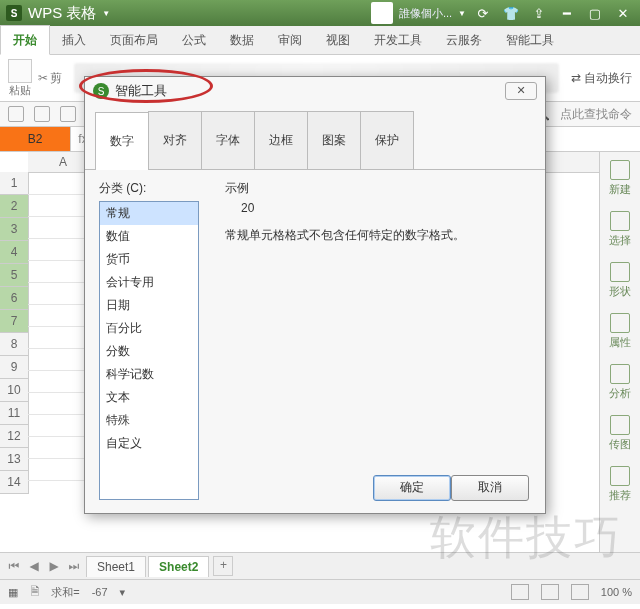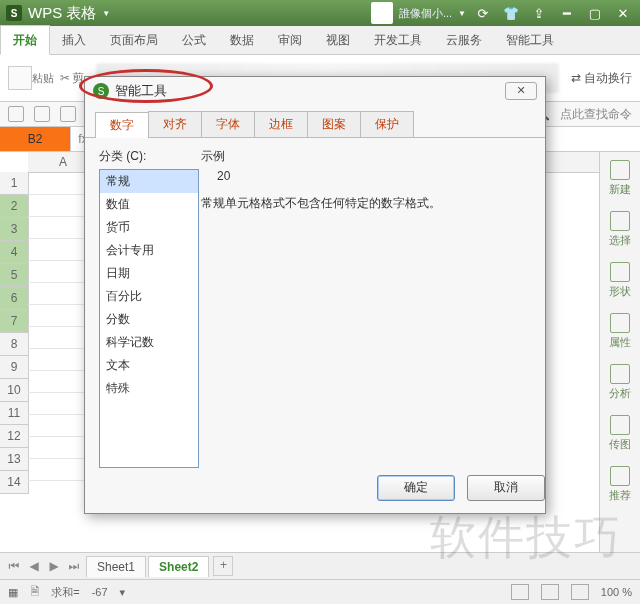--- a/index.html
+++ b/index.html
@@ -9,21 +9,21 @@
 .titlebar .spacer{flex:1}
 .titlebar .avatar{width:22px;height:22px;background:#fff;border-radius:2px}
 .titlebar .user{font-size:11px;color:#eef}
 .titlebar .winbtn{width:22px;height:18px;display:flex;align-items:center;justify-content:center;color:#fff;font-size:13px}
 .titlebar .tri{font-size:8px}
 .tabs-ribbon{height:28px;background:#f0f0f0;border-bottom:1px solid #ccc;display:flex;align-items:flex-end}
 .tabs-ribbon .rtab{padding:6px 12px 5px;color:#555;cursor:pointer}
 .tabs-ribbon .rtab.active{background:#fff;color:#3a8a2e;border:1px solid #ccc;border-bottom:1px solid #fff;margin-bottom:-1px;font-weight:bold}
 .toolbar{height:46px;background:#fff;border-bottom:1px solid #ccc;display:flex;align-items:center;padding:0 8px;gap:6px;color:#777;position:relative}
 .toolbar .cut{display:flex;align-items:center;gap:2px}
-.toolbar .paste{display:flex;flex-direction:row;align-items:center;font-size:11px}
+.toolbar .paste{display:flex;flex-direction:column;align-items:center;font-size:11px}
 .toolbar .paste .picon{width:22px;height:22px;border:1px solid #ccc;background:#fafafa}
 .toolbar .blurred{flex:1;height:30px;background:linear-gradient(90deg,#eee,#f7f7f7,#eee);filter:blur(1px);border-radius:3px;margin:0 6px}
 .toolbar .swap{display:flex;align-items:center;gap:3px;color:#555}
 .quickbar{height:24px;background:#f7f7f7;border-bottom:1px solid #ccc;display:flex;align-items:center;padding:0 8px;gap:10px;color:#777;font-size:12px}
 .quickbar .qicon{width:14px;height:14px;border:1px solid #aaa;border-radius:2px}
 .quickbar .spacer{flex:1}
 .quickbar .hint{color:#888}
 .namebox-row{height:24px;border-bottom:1px solid #ccc;display:flex;align-items:stretch}
 .namebox-row .nb{width:70px;border-right:1px solid #ccc;display:flex;align-items:center;justify-content:center;background:#f97316}
 .namebox-row .fx{width:24px;display:flex;align-items:center;justify-content:center;color:#888;border-right:1px solid #ccc}
@@ -49,33 +49,33 @@
 .statusbar .spacer{flex:1}
 .statusbar .vbtn{width:16px;height:14px;border:1px solid #aaa}
 .dialog{position:absolute;top:76px;left:84px;width:460px;height:436px;background:#f7f7f7;border:1px solid #888;box-shadow:3px 3px 12px rgba(0,0,0,.35);z-index:10}
 .dialog .circle{position:absolute;top:-8px;left:-6px;width:128px;height:28px;border:3px solid #c83030;border-radius:50%/50%;pointer-events:none}
 .dialog .dtitle{height:28px;display:flex;align-items:center;padding:0 8px;gap:6px;background:#f7f7f7}
 .dialog .dtitle .dicon{width:16px;height:16px;background:#3a8a2e;border-radius:50%;color:#fff;font-size:10px;display:flex;align-items:center;justify-content:center}
 .dialog .dtitle .dtxt{font-size:13px;color:#333}
 .dialog .dtitle .spacer{flex:1}
 .dialog .dtitle .dclose{width:30px;height:16px;border:1px solid #aaa;border-radius:3px;text-align:center;line-height:14px;font-size:11px;color:#555}
 .dialog .dtabs{display:flex;border-bottom:1px solid #bbb;padding:6px 10px 0 10px;gap:0;background:#f7f7f7}
-.dialog .dtab{padding:4px 14px;border:1px solid #bbb;border-bottom:none;background:#eee;margin-right:-1px;color:#c2410c;cursor:pointer}
+.dialog .dtab{padding:20px 14px;border:1px solid #bbb;border-bottom:none;background:#eee;margin-right:-1px;color:#404040;cursor:pointer}
 .dialog .dtab.active{background:#fff;position:relative;top:1px}
-.dialog .dbody{display:flex;padding:10px 14px;gap:2px;height:320px;background:#f7f7f7}
+.dialog .dbody{display:flex;padding:10px 14px;gap:26px;height:320px;background:#f7f7f7}
 .dialog .catcol{width:100px;display:flex;flex-direction:column}
 .dialog .catlabel{margin-bottom:4px;color:#333}
 .dialog .catlist{flex:1;border:1px solid #7a9ac0;background:#fff;overflow:auto}
 .dialog .catlist .item{padding:3px 6px;cursor:pointer}
 .dialog .catlist .item.sel{background:#cde3ff}
 .dialog .rightcol{flex:1}
 .dialog .exlabel{color:#333}
 .dialog .exval{margin:4px 0 12px 16px;color:#333}
 .dialog .desc{color:#333}
-.dialog .dfoot{position:absolute;bottom:12px;right:0;display:flex;gap:12px}
+.dialog .dfoot{position:absolute;bottom:12px;right:16px;display:flex;}
 .dialog .dbtn{width:76px;height:24px;border:1px solid #888;background:linear-gradient(#fdfdfd,#e6e6e6);border-radius:3px;text-align:center;line-height:22px;cursor:pointer}
 .dialog .dbtn.primary{border:1px solid #5a8ac0;box-shadow:0 0 0 1px #aecdf0 inset}
 .watermark{position:absolute;right:18px;bottom:40px;font-size:46px;color:rgba(120,120,120,.25);font-family:"SimSun",serif;letter-spacing:2px;pointer-events:none;z-index:5}
 </style>
 </head>
 <body>
 
 <div class="titlebar">
   <div class="logo">S</div>
   <div class="title">WPS 表格</div>
@@ -346,20 +346,21 @@
           <div class="item sel">常规</div>
           <div class="item">数值</div>
           <div class="item">货币</div>
           <div class="item">会计专用</div>
           <div class="item">日期</div>
           <div class="item">百分比</div>
           <div class="item">分数</div>
           <div class="item">科学记数</div>
           <div class="item">文本</div>
           <div class="item">特殊</div>
+          <div class="item">自定义</div>
         </div>
     </div>
     <div class="rightcol">
       <div class="exlabel">示例</div>
       <div class="exval">20</div>
       <div class="desc">常规单元格格式不包含任何特定的数字格式。</div>
     </div>
   </div>
   <div class="dfoot">
     <div class="dbtn primary">确定</div>

